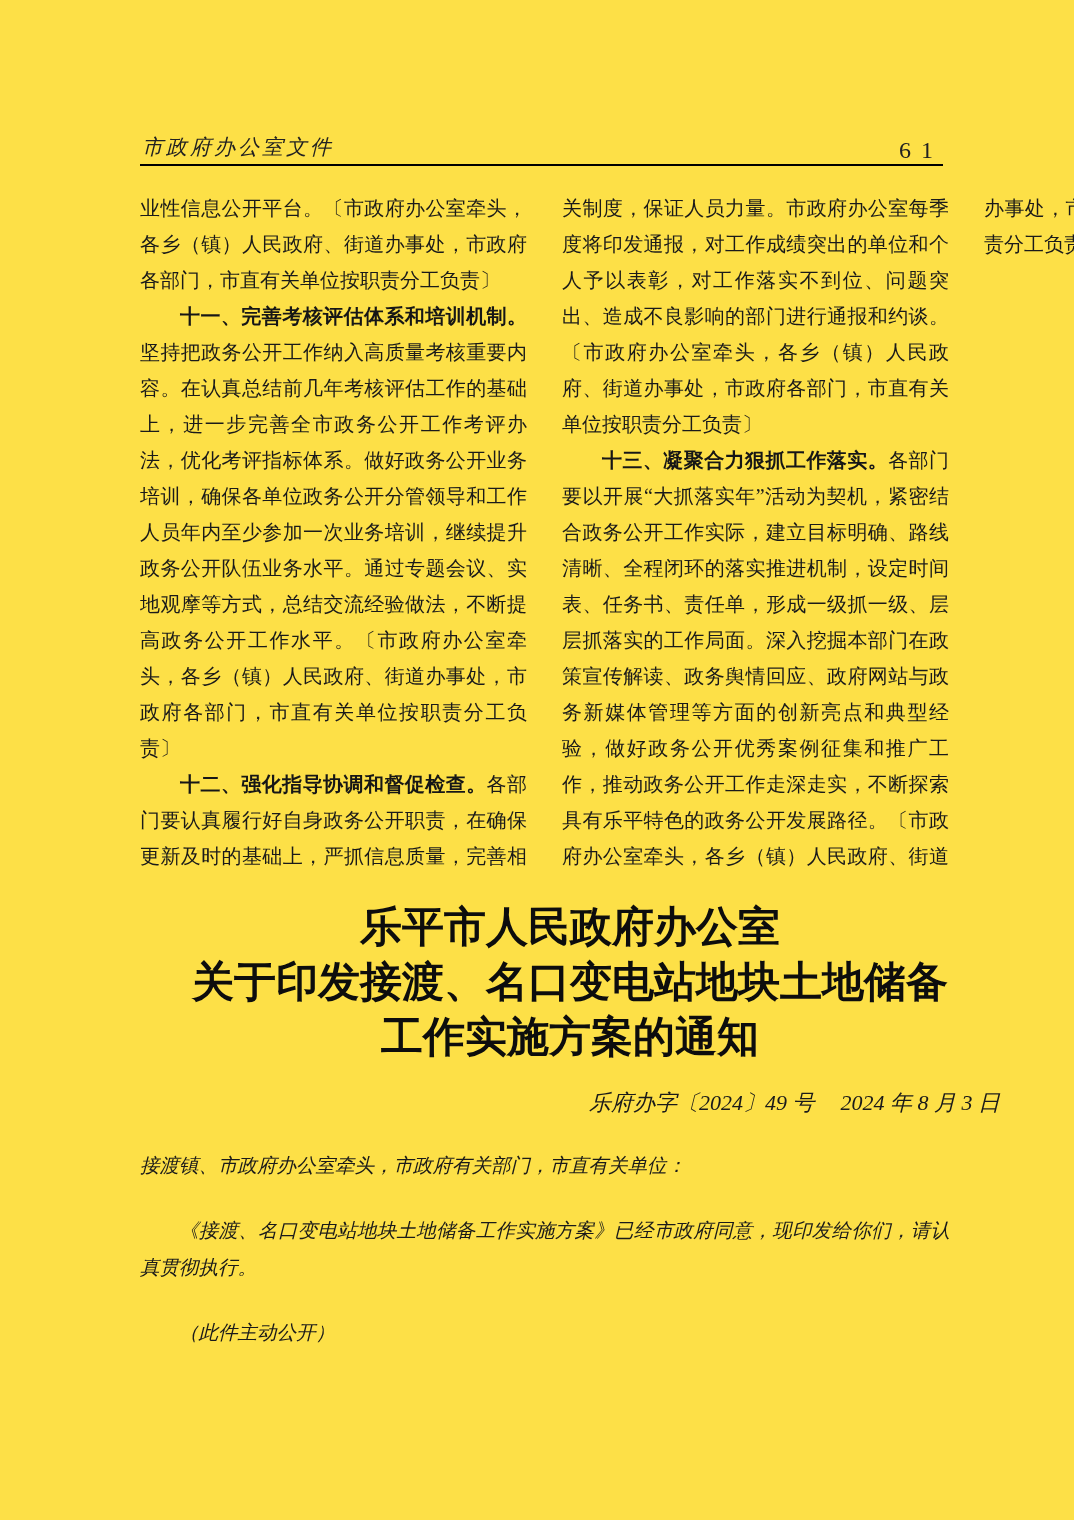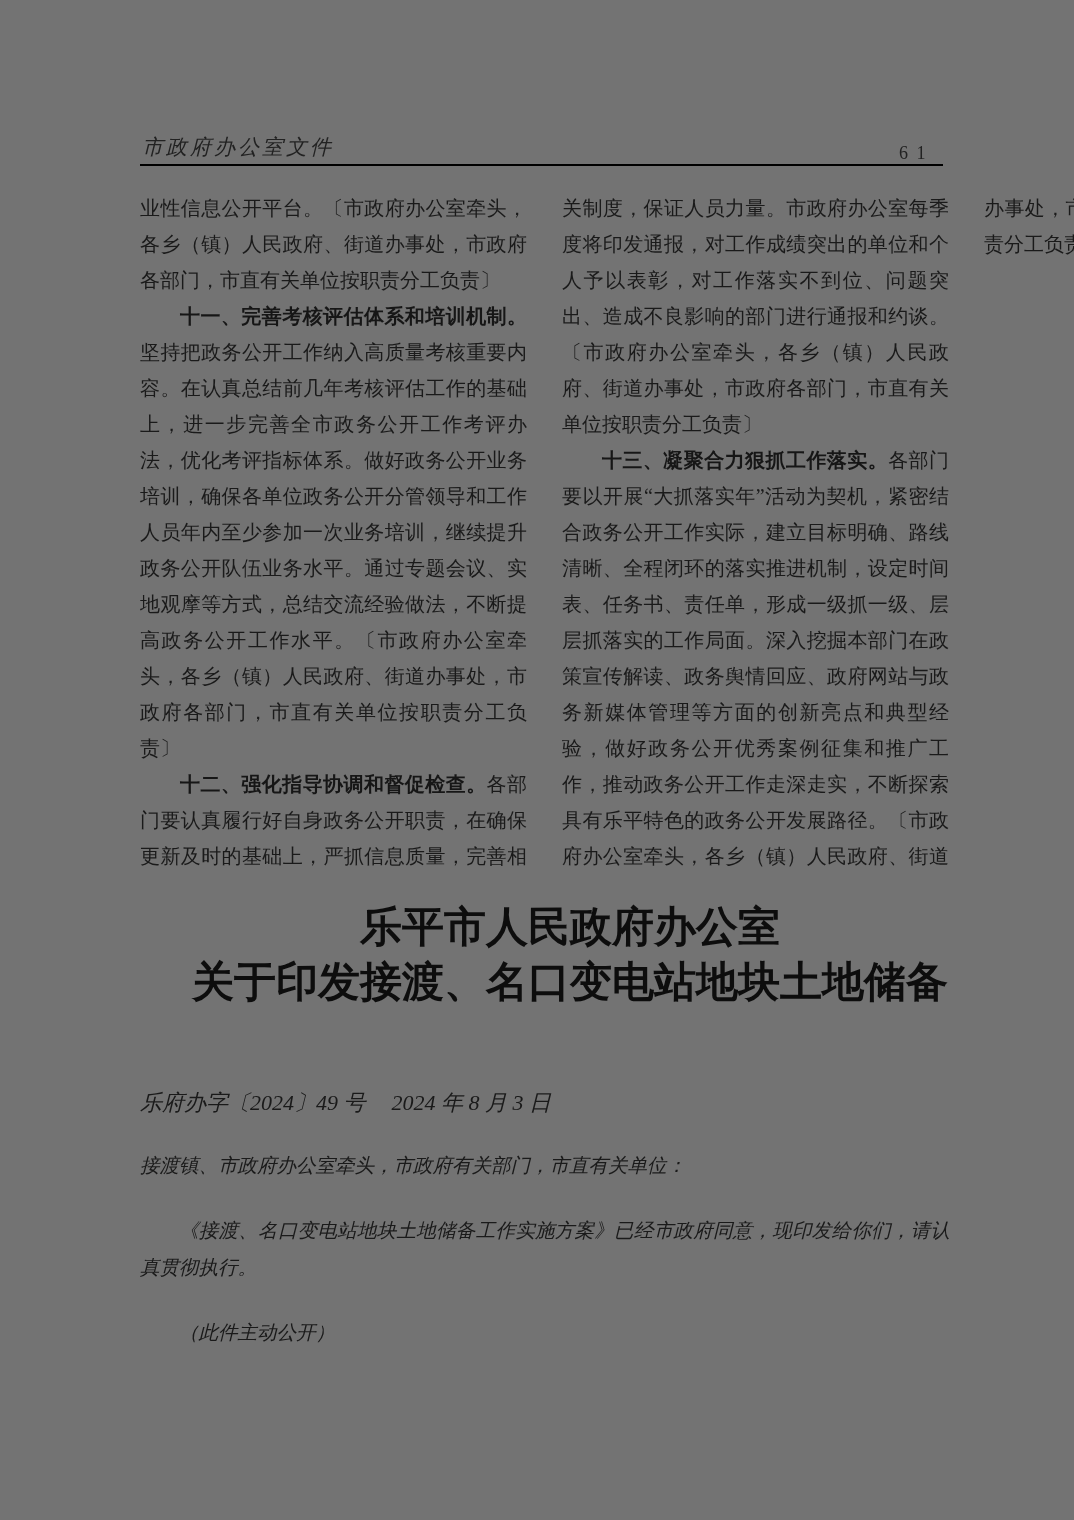--- a/index.html
+++ b/index.html
@@ -4,42 +4,42 @@
 <style>
   html, body {
     margin: 0;
     padding: 0;
     background: #ffffff;
   }
   .page {
     position: relative;
     width: 1074px;
     height: 1520px;
-    background: #737373;
+    background: #fde047;
     color: #111111;
     font-family: "Liberation Serif", "DejaVu Serif", serif;
     overflow: hidden;
   }
 
   
   .hdr-label {
     position: absolute;
     left: 142px;
     top: 133px;
     font-size: 21px;
     letter-spacing: 3px;
     font-style: italic;
     font-family: "Liberation Serif", "DejaVu Serif", serif;
     color: #222222;
   }
   .hdr-page {
     position: absolute;
     left: 899px;
-    top: 143px;
-    font-size: 18px;
+    top: 137px;
+    font-size: 24px;
     letter-spacing: 2px;
     color: #222222;
   }
   .hdr-rule {
     position: absolute;
     left: 140px;
     top: 164px;
     width: 803px;
     height: 2px;
     background: #000000;
@@ -84,21 +84,21 @@
     line-height: 55px;
     font-weight: 700;
     color: #0d0d0d;
     font-family: "Liberation Serif", "DejaVu Serif", serif;
   }
   .doc-line {
     position: absolute;
     left: 140px;
     top: 1088px;
     width: 860px;
-    text-align: left;
+    text-align: right;
     font-size: 22px;
     font-style: italic;
     color: #1a1a1a;
   }
   .doc-line .date {
     display: inline-block;
     margin-left: 26px;
   }
 
   
@@ -133,20 +133,21 @@
   <div class="cols">
     <p class="continuation"><span class="sec-heading"></span><span>业性信息公开平台。〔市政府办公室牵头，各乡（镇）人民政府、街道办事处，市政府各部门，市直有关单位按职责分工负责〕</span></p>
     <p><span class="sec-heading">十一、完善考核评估体系和培训机制。</span><span>坚持把政务公开工作纳入高质量考核重要内容。在认真总结前几年考核评估工作的基础上，进一步完善全市政务公开工作考评办法，优化考评指标体系。做好政务公开业务培训，确保各单位政务公开分管领导和工作人员年内至少参加一次业务培训，继续提升政务公开队伍业务水平。通过专题会议、实地观摩等方式，总结交流经验做法，不断提高政务公开工作水平。〔市政府办公室牵头，各乡（镇）人民政府、街道办事处，市政府各部门，市直有关单位按职责分工负责〕</span></p>
     <p><span class="sec-heading">十二、强化指导协调和督促检查。</span><span>各部门要认真履行好自身政务公开职责，在确保更新及时的基础上，严抓信息质量，完善相关制度，保证人员力量。市政府办公室每季度将印发通报，对工作成绩突出的单位和个人予以表彰，对工作落实不到位、问题突出、造成不良影响的部门进行通报和约谈。〔市政府办公室牵头，各乡（镇）人民政府、街道办事处，市政府各部门，市直有关单位按职责分工负责〕</span></p>
     <p><span class="sec-heading">十三、凝聚合力狠抓工作落实。</span><span>各部门要以开展“大抓落实年”活动为契机，紧密结合政务公开工作实际，建立目标明确、路线清晰、全程闭环的落实推进机制，设定时间表、任务书、责任单，形成一级抓一级、层层抓落实的工作局面。深入挖掘本部门在政策宣传解读、政务舆情回应、政府网站与政务新媒体管理等方面的创新亮点和典型经验，做好政务公开优秀案例征集和推广工作，推动政务公开工作走深走实，不断探索具有乐平特色的政务公开发展路径。〔市政府办公室牵头，各乡（镇）人民政府、街道办事处，市政府各部门，市直有关单位按职责分工负责〕</span></p>
   </div>
 
   <div class="notice-title">
     <div>乐平市人民政府办公室</div>
     <div>关于印发接渡、名口变电站地块土地储备</div>
+    <div>工作实施方案的通知</div>
   </div>
 
   <div class="doc-line">
     <span>乐府办字〔2024〕49 号</span><span class="date">2024 年 8 月 3 日</span>
   </div>
 
   <div class="closing">
     <p>接渡镇、市政府办公室牵头，市政府有关部门，市直有关单位：</p>
     <p class="indented">《接渡、名口变电站地块土地储备工作实施方案》已经市政府同意，现印发给你们，请认真贯彻执行。</p>
     <p class="indented">（此件主动公开）</p>

